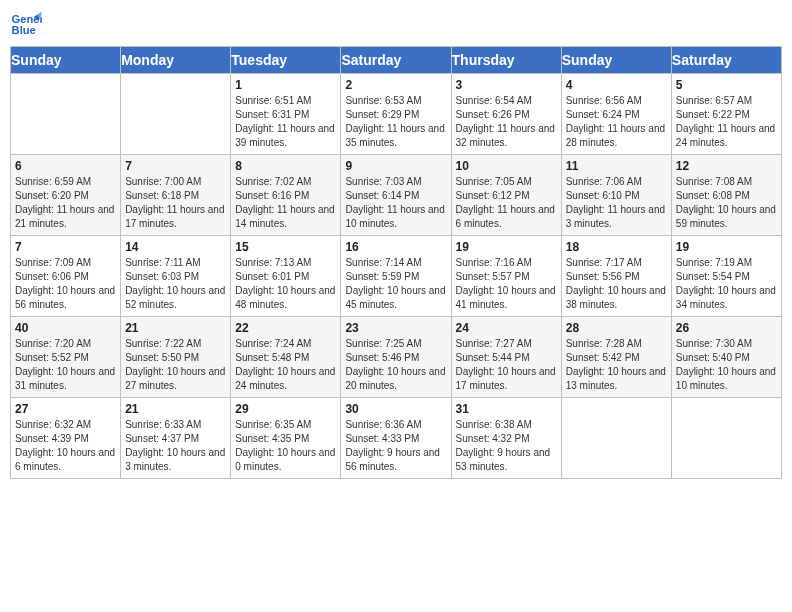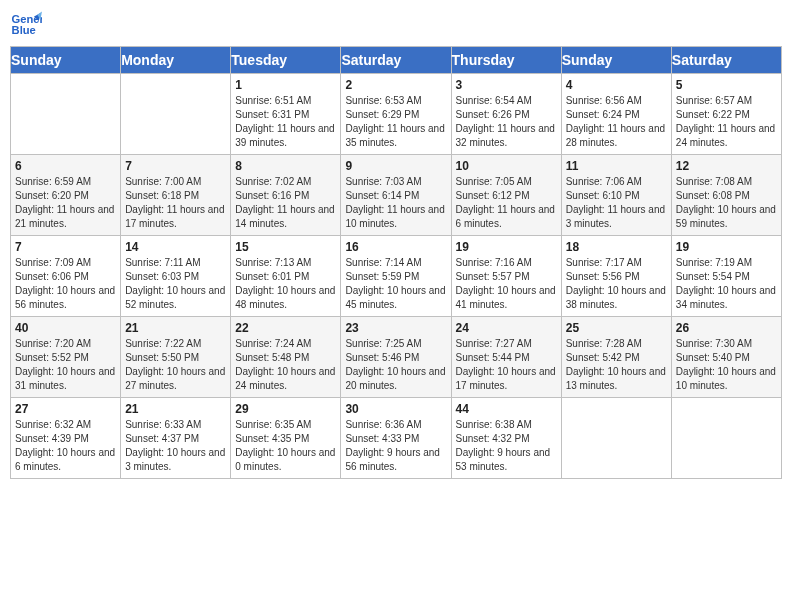--- a/index.html
+++ b/index.html
@@ -212,21 +212,21 @@
       </td>
         <td>
         <span class="day-num">23</span>
         <span class="day-info">Sunrise: 7:25 AM<br>Sunset: 5:46 PM<br>Daylight: 10 hours and 20 minutes.</span>
       </td>
         <td>
         <span class="day-num">24</span>
         <span class="day-info">Sunrise: 7:27 AM<br>Sunset: 5:44 PM<br>Daylight: 10 hours and 17 minutes.</span>
       </td>
         <td>
-        <span class="day-num">25</span>
+        <span class="day-num">28</span>
         <span class="day-info">Sunrise: 7:28 AM<br>Sunset: 5:42 PM<br>Daylight: 10 hours and 13 minutes.</span>
       </td>
         <td>
         <span class="day-num">26</span>
         <span class="day-info">Sunrise: 7:30 AM<br>Sunset: 5:40 PM<br>Daylight: 10 hours and 10 minutes.</span>
       </td>
       </tr>
       <tr>
         <td>
         <span class="day-num">27</span>
@@ -238,20 +238,20 @@
       </td>
         <td>
         <span class="day-num">29</span>
         <span class="day-info">Sunrise: 6:35 AM<br>Sunset: 4:35 PM<br>Daylight: 10 hours and 0 minutes.</span>
       </td>
         <td>
         <span class="day-num">30</span>
         <span class="day-info">Sunrise: 6:36 AM<br>Sunset: 4:33 PM<br>Daylight: 9 hours and 56 minutes.</span>
       </td>
         <td>
-        <span class="day-num">44</span>
+        <span class="day-num">31</span>
         <span class="day-info">Sunrise: 6:38 AM<br>Sunset: 4:32 PM<br>Daylight: 9 hours and 53 minutes.</span>
       </td>
         <td class="empty-cell"></td>
         <td class="empty-cell"></td>
       </tr>
     </tbody>
 </table>
 
 </body></html>

